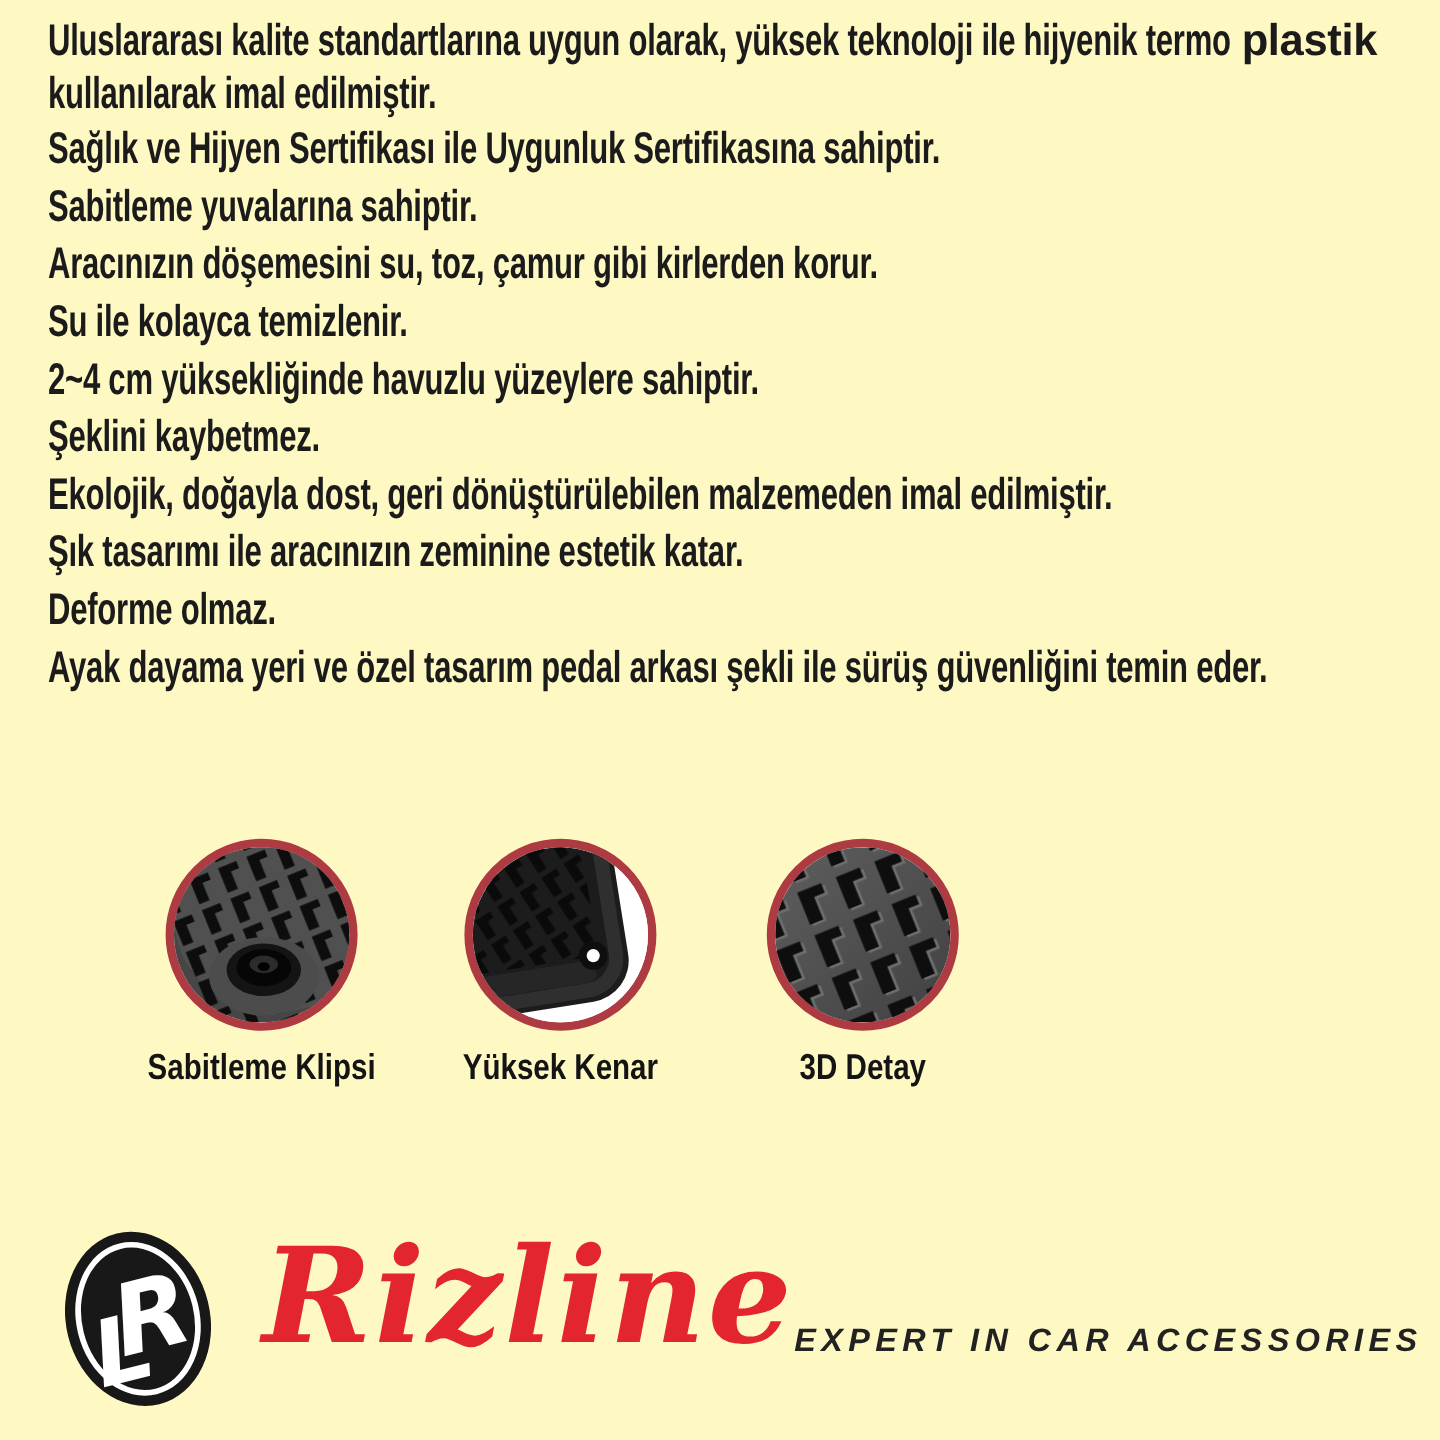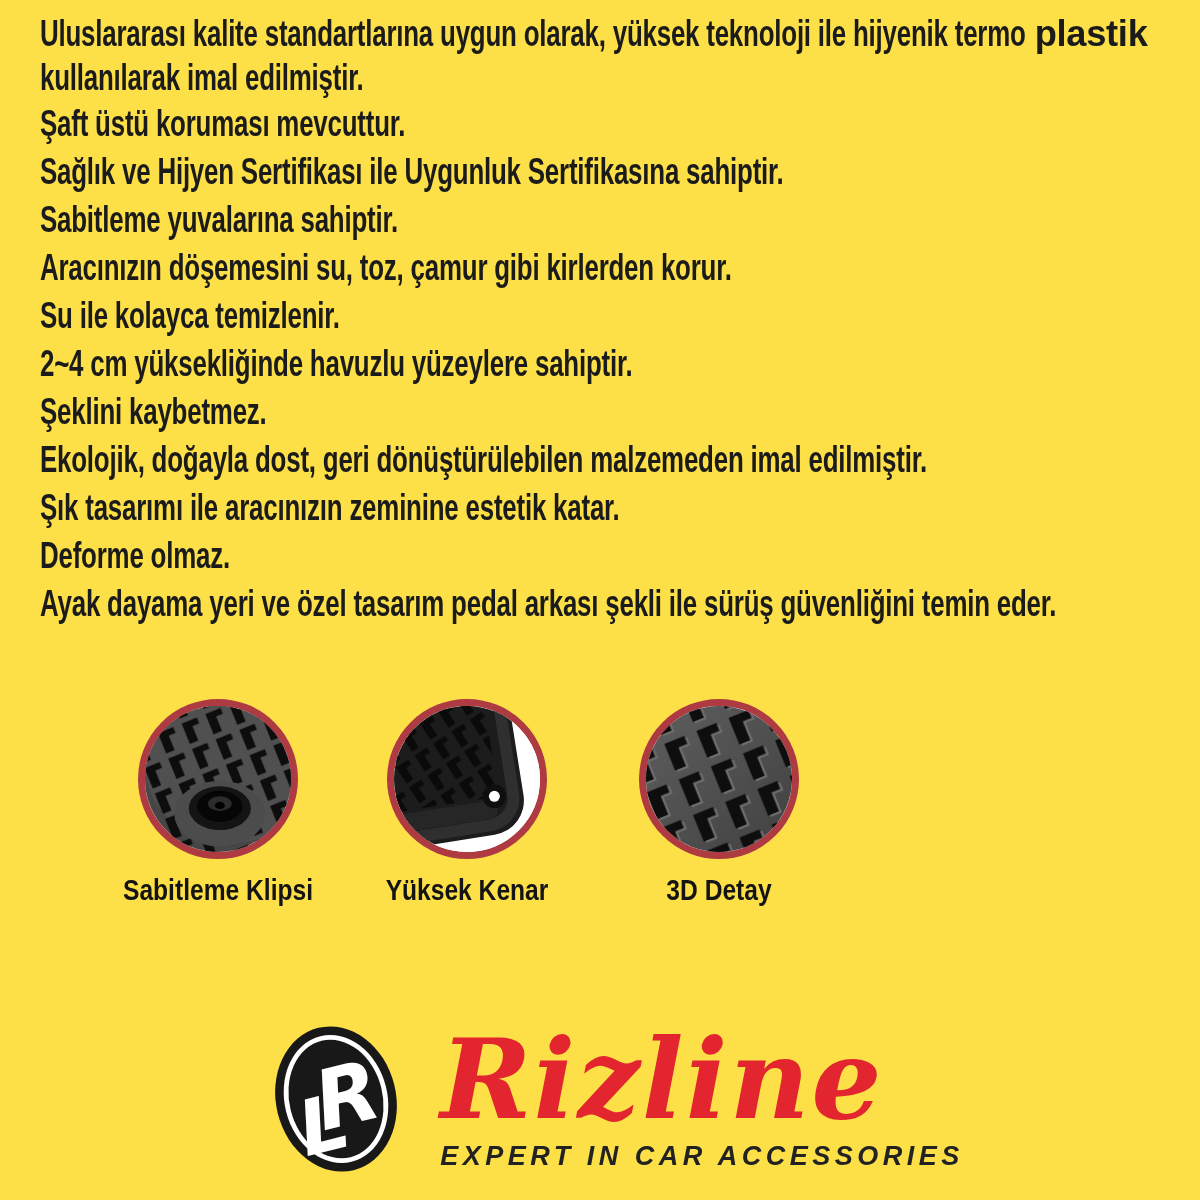--- a/index.html
+++ b/index.html
@@ -1,16 +1,16 @@
 <!DOCTYPE html>
 <html><head>
 <meta charset="utf-8">
 <style>
   html,body{margin:0;padding:0;background:#fff;}
-  .page{position:relative;width:1200px;height:1200px;background:#fde047;overflow:hidden;
+  .page{position:relative;width:1200px;height:1200px;background:#fef9c3;overflow:hidden;
         font-family:"Liberation Sans",sans-serif;color:#1b1b1b;}
 
   
   .desc{position:absolute;left:40px;top:12px;right:10px;font-weight:700;}
   .dline{height:48px;display:flex;align-items:center;}
   .dline.tight{height:44px;}
   .cond{display:inline-block;transform:scaleX(0.70);transform-origin:0 50%;
         white-space:nowrap;font-size:37px;letter-spacing:-0.3px;color:#1b1b1b;}
   .accent{display:inline-block;transform:scaleX(1.40);transform-origin:0 50%;margin-left:13px;}
 
@@ -24,41 +24,38 @@
   .fcircle{width:160px;height:160px;box-sizing:border-box;border:7px solid #ae3a42;
            border-radius:50%;margin:0 auto;overflow:hidden;background:#fff;}
   .fcircle svg{display:block;width:146px;height:146px;}
   .caption{margin-top:13px;font-size:30px;line-height:36px;font-weight:700;color:#141414;
            transform:scaleX(0.82);transform-origin:50% 0;}
 
   
   .logo{position:absolute;top:1004px;left:0;width:1200px;display:flex;
         justify-content:center;align-items:flex-start;}
   .emblem{width:200px;height:190px;flex:0 0 auto;}
-  .brandcol{margin-left:4px;padding-top:24px;display:flex;flex-direction:column;}
+  .brandcol{margin-left:4px;padding-top:24px;display:flex;flex-direction:row;align-items:flex-end;}
   .brand{font-family:"DejaVu Serif",serif;font-style:italic;font-weight:bold;
          font-size:110px;line-height:0.95;color:#e2252e;letter-spacing:2px;}
   .tagline{margin-top:8px;font-size:27px;font-weight:bold;font-style:italic;
            letter-spacing:4.5px;color:#222;white-space:nowrap;}
 </style>
 </head>
 <body>
 
 <div class="page">
 
   <div class="desc">
     <div class="dline tight">
       <span class="cond"><span>Uluslararası kalite standartlarına uygun olarak, yüksek teknoloji ile hijyenik termo</span><span class="accent">plastik</span></span>
     </div>
     <div class="dline tight">
       <span class="cond">kullanılarak imal edilmiştir.</span>
     </div>
-    <div class="dline">
-        <span class="cond">Şaft üstü koruması mevcuttur.</span>
-      </div>
     <div class="dline">
         <span class="cond">Sağlık ve Hijyen Sertifikası ile Uygunluk Sertifikasına sahiptir.</span>
       </div>
     <div class="dline">
         <span class="cond">Sabitleme yuvalarına sahiptir.</span>
       </div>
     <div class="dline">
         <span class="cond">Aracınızın döşemesini su, toz, çamur gibi kirlerden korur.</span>
       </div>
     <div class="dline">

